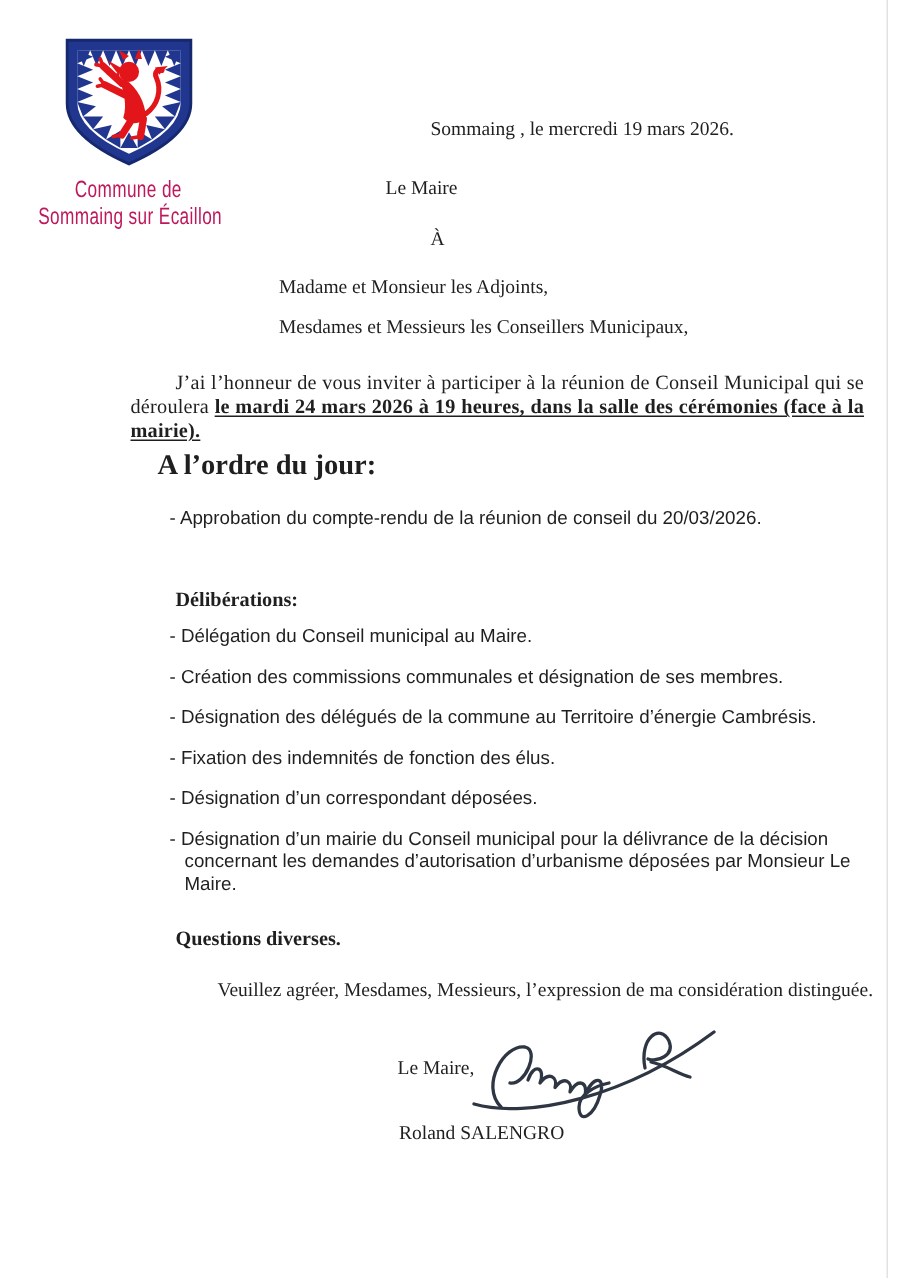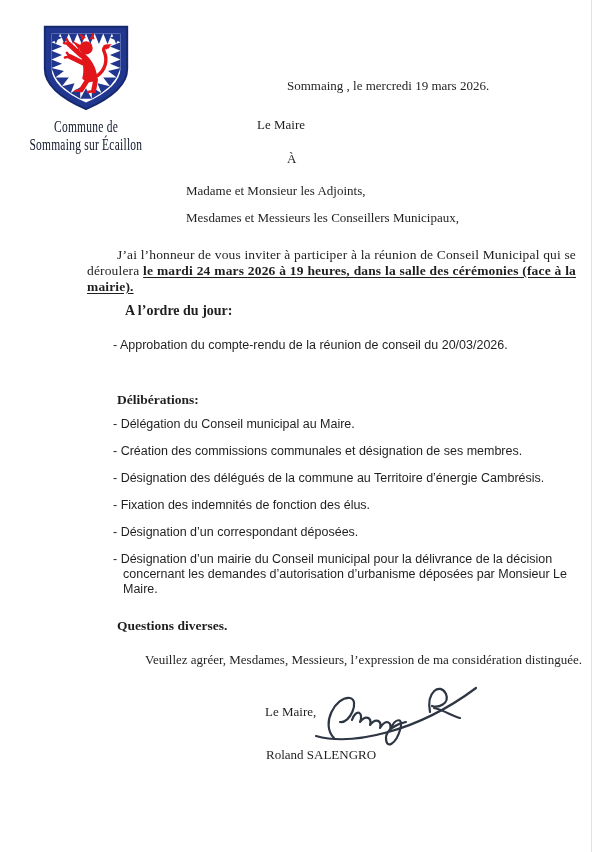--- a/index.html
+++ b/index.html
@@ -12,39 +12,39 @@
     font-family:"Liberation Serif", serif;
   }
   .abs{position:absolute;}
   .serif{font-family:"Liberation Serif", serif;font-size:13px;line-height:16px;}
   .sans{font-family:"Liberation Sans", sans-serif;font-size:12.5px;line-height:15px;}
   .bold{font-weight:bold;}
 
   
   .crest{left:12px;top:22px;width:148px;text-align:center;}
   .crest svg{display:block;margin:0 auto;}
-  .crest-name{margin-top:4px;font-family:Liberation Serif, serif;color:#0f172a;}
+  .crest-name{margin-top:4px;font-family:Liberation Sans, sans-serif;color:#be185d;}
   .crest-line{display:inline-block;transform:scaleX(0.82) scaleY(1.12);transform-origin:center;
               font-size:14px;line-height:16px;letter-spacing:0.3px;white-space:nowrap;}
 
   
   .dateline{left:287px;top:78px;}
   .sender{left:257px;top:117px;}
   .to-marker{left:287px;top:151px;}
   .recipients{left:186px;top:183px;}
   .recipients div{margin-bottom:11px;}
 
   
   .intro{left:87px;top:247px;width:489px;font-size:13.5px;line-height:16px;}
   .intro-l1{text-align:justify;text-align-last:justify;text-indent:30px;letter-spacing:0.15px;font-family:Liberation Serif, serif;}
   .intro-l2{text-align:justify;text-align-last:justify;letter-spacing:0.15px;}
   .bold-underline{font-weight:bold;text-decoration:underline;text-underline-offset:2px;}
 
   
-  .agenda-heading{left:125px;top:303px;font-size:14px;}
+  .agenda-heading{left:105px;top:303px;font-size:19px;}
   .agenda-item{left:113px;top:338px;}
   .delib-heading{left:117px;top:392px;font-size:13.5px;}
   .delib-list{left:113px;top:417px;width:467px;}
   .delib-list .item{margin-bottom:12px;text-indent:-10px;padding-left:10px;}
   .questions-heading{left:117px;top:618px;font-size:13.5px;}
   .closing{left:145px;top:652px;}
 
   
   .sig-title{left:265px;top:704px;}
   .sig-svg{left:312px;top:672px;}

